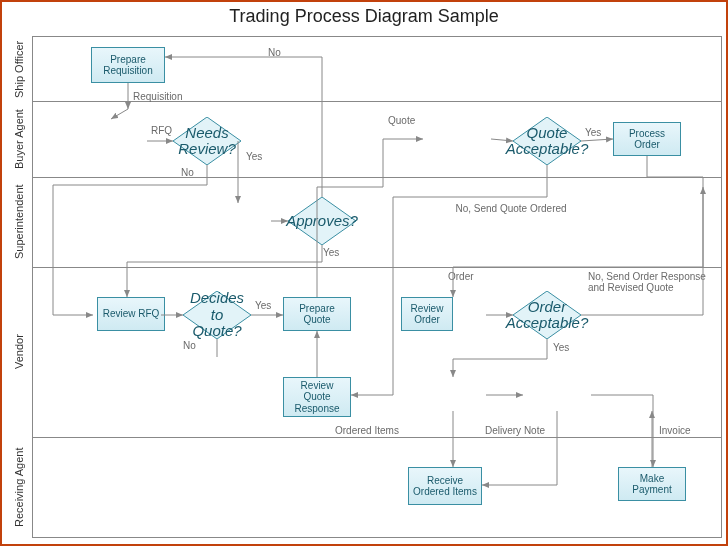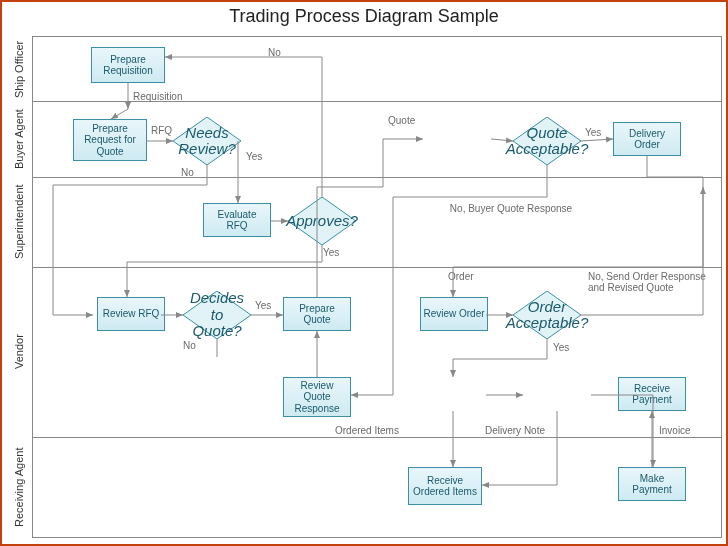--- a/index.html
+++ b/index.html
@@ -116,75 +116,72 @@
     <div class="lane-label" style="top:230px;height:170px">Vendor</div>
     <div class="lane-label" style="top:400px;height:100px">Receiving Agent</div>
 
     <div class="lane-div" style="top:64px"></div>
     <div class="lane-div" style="top:140px"></div>
     <div class="lane-div" style="top:230px"></div>
     <div class="lane-div" style="top:400px"></div>
 
     <div class="proc" style="left:58px;top:10px;width:74px;height:36px">Prepare Requisition</div>
 
-    <div class="proc" style="left:40px;top:82px;width:74px;height:42px">Prepare Request for Quote</div>
     <div class="dec" style="left:140px;top:80px">
       <svg width="68" height="48">
           <polygon points="34,0 68,24 34,48 0,24" fill="#e2f3f8" stroke="#3a8fa3"></polygon>
         </svg>
       <div class="lbl">Needs Review?</div>
     </div>
     <div class="dec" style="left:480px;top:80px">
       <svg width="68" height="48">
           <polygon points="34,0 68,24 34,48 0,24" fill="#e2f3f8" stroke="#3a8fa3"></polygon>
         </svg>
       <div class="lbl">Quote Acceptable?</div>
     </div>
-    <div class="proc" style="left:580px;top:85px;width:68px;height:34px">Delivery Order</div>
-
-    <div class="proc" style="left:170px;top:166px;width:68px;height:34px">Evaluate RFQ</div>
+    <div class="proc" style="left:580px;top:85px;width:68px;height:34px">Process Order</div>
+
     <div class="dec" style="left:255px;top:160px">
       <svg width="68" height="48">
           <polygon points="34,0 68,24 34,48 0,24" fill="#e2f3f8" stroke="#3a8fa3"></polygon>
         </svg>
       <div class="lbl">Approves?</div>
     </div>
 
     <div class="proc" style="left:64px;top:260px;width:68px;height:34px">Review RFQ</div>
     <div class="dec" style="left:150px;top:254px">
       <svg width="68" height="48">
           <polygon points="34,0 68,24 34,48 0,24" fill="#e2f3f8" stroke="#3a8fa3"></polygon>
         </svg>
       <div class="lbl">Decides to Quote?</div>
     </div>
     <div class="proc" style="left:250px;top:260px;width:68px;height:34px">Prepare Quote</div>
-    <div class="proc" style="left:387px;top:260px;width:68px;height:34px">Review Order</div>
+    <div class="proc" style="left:368px;top:260px;width:52px;height:34px">Review Order</div>
     <div class="dec" style="left:480px;top:254px">
       <svg width="68" height="48">
           <polygon points="34,0 68,24 34,48 0,24" fill="#e2f3f8" stroke="#3a8fa3"></polygon>
         </svg>
       <div class="lbl">Order Acceptable?</div>
     </div>
     <div class="proc" style="left:250px;top:340px;width:68px;height:40px">Review Quote Response</div>
-    <div class="proc" style="left:585px;top:340px;width:68px;height:34px">Receive Payment</div>
 
     <div class="proc" style="left:375px;top:430px;width:74px;height:38px">Receive Ordered Items</div>
     <div class="proc" style="left:585px;top:430px;width:68px;height:34px">Make Payment</div>
 
     <div class="edge-lbl" style="left:235px;top:10px">No</div>
     <div class="edge-lbl" style="left:100px;top:54px">Requisition</div>
     <div class="edge-lbl" style="left:118px;top:88px">RFQ</div>
     <div class="edge-lbl" style="left:213px;top:114px">Yes</div>
     <div class="edge-lbl" style="left:148px;top:130px">No</div>
     <div class="edge-lbl" style="left:290px;top:210px">Yes</div>
     <div class="edge-lbl" style="left:150px;top:303px">No</div>
     <div class="edge-lbl" style="left:222px;top:263px">Yes</div>
     <div class="edge-lbl" style="left:355px;top:78px">Quote</div>
     <div class="edge-lbl" style="left:552px;top:90px">Yes</div>
-    <div class="edge-lbl" style="left:408px;top:166px;width:140px;white-space:normal;text-align:center">No, Buyer Quote Response</div>
+    <div class="edge-lbl" style="left:408px;top:166px;width:140px;white-space:normal;text-align:center">No, Send Quote Ordered</div>
     <div class="edge-lbl" style="left:415px;top:234px">Order</div>
     <div class="edge-lbl" style="left:555px;top:234px;width:130px;white-space:normal">No, Send Order Response and Revised Quote</div>
     <div class="edge-lbl" style="left:520px;top:305px">Yes</div>
     <div class="edge-lbl" style="left:302px;top:388px">Ordered Items</div>
     <div class="edge-lbl" style="left:452px;top:388px">Delivery Note</div>
     <div class="edge-lbl" style="left:626px;top:388px">Invoice</div>
 
     <svg class="arrows">
       <defs>
           <marker id="ah" markerWidth="8" markerHeight="8" refX="7" refY="3" orient="auto">

